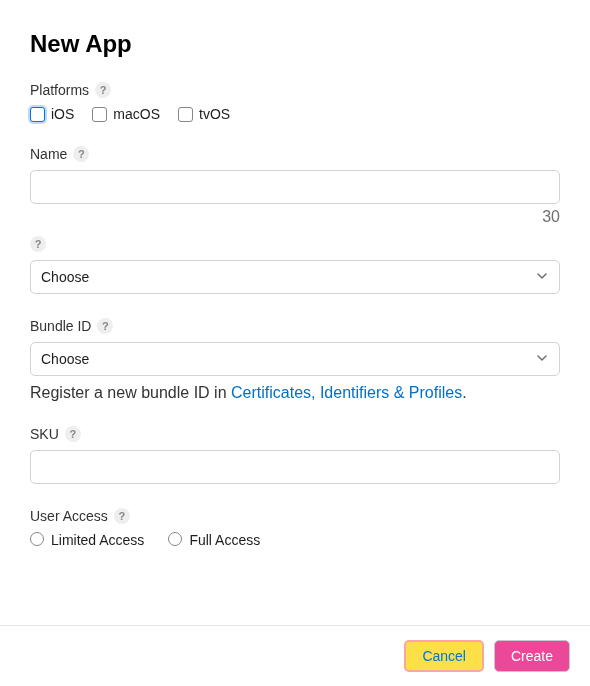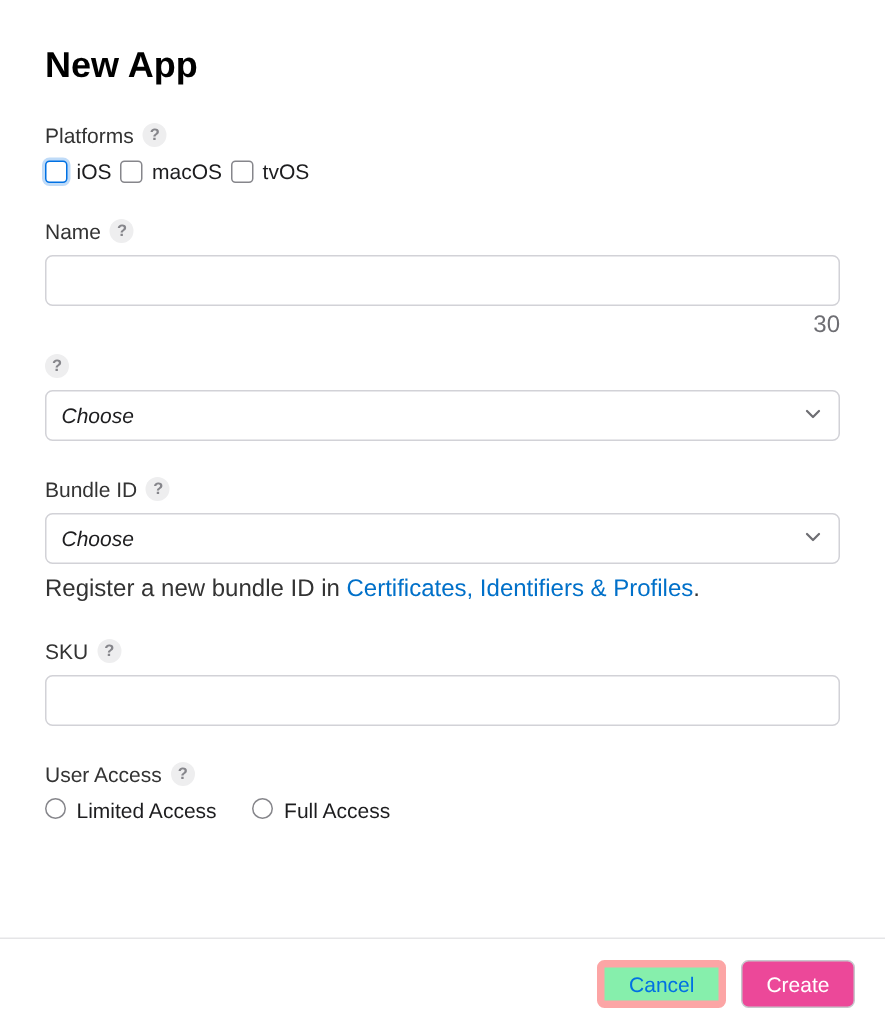--- a/index.html
+++ b/index.html
@@ -48,21 +48,21 @@
       font-size: 11px;
       display: inline-flex;
       align-items: center;
       justify-content: center;
       font-weight: 600;
       cursor: default;
     }
     .checkbox-row {
       display: flex;
       align-items: center;
-      gap: 6px;
+      gap: 18px;
     }
     .checkbox-item {
       display: inline-flex;
       align-items: center;
       gap: 6px;
       cursor: pointer;
     }
     .checkbox-box {
       width: 15px;
       height: 15px;
@@ -90,21 +90,20 @@
     }
     .counter {
       text-align: right;
       font-size: 16px;
       color: #6e6e73;
       margin-top: 4px;
     }
     .select-wrap {
       position: relative;
       width: 100%;
-      font-style: italic;
     }
     .select {
       width: 100%;
       height: 34px;
       border: 1px solid #d2d2d7;
       border-radius: 5px;
       padding: 6px 34px 6px 10px;
       font-size: 14px;
       color: #1d1d1f;
       background: #fff;
@@ -170,22 +169,22 @@
       padding: 0 16px;
       border-radius: 5px;
       font-size: 14px;
       font-weight: 400;
       cursor: pointer;
       display: inline-flex;
       align-items: center;
       justify-content: center;
     }
     .btn-secondary {
-      background: #86efac;
-      border: 5px solid #fca5a5;
+      background: #fde047;
+      border: 2px solid #fca5a5;
       color: #0071e3;
     }
     .btn-primary-disabled {
       background: #ec4899;
       border: 1px solid #c7c7cc;
       color: #fff;
       cursor: default;
     }
   </style>
 </head>

